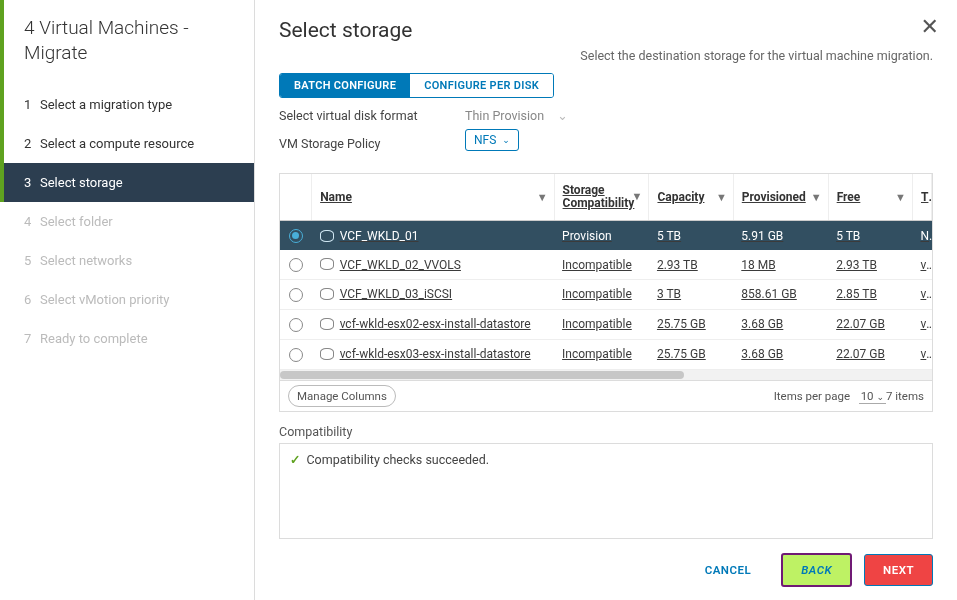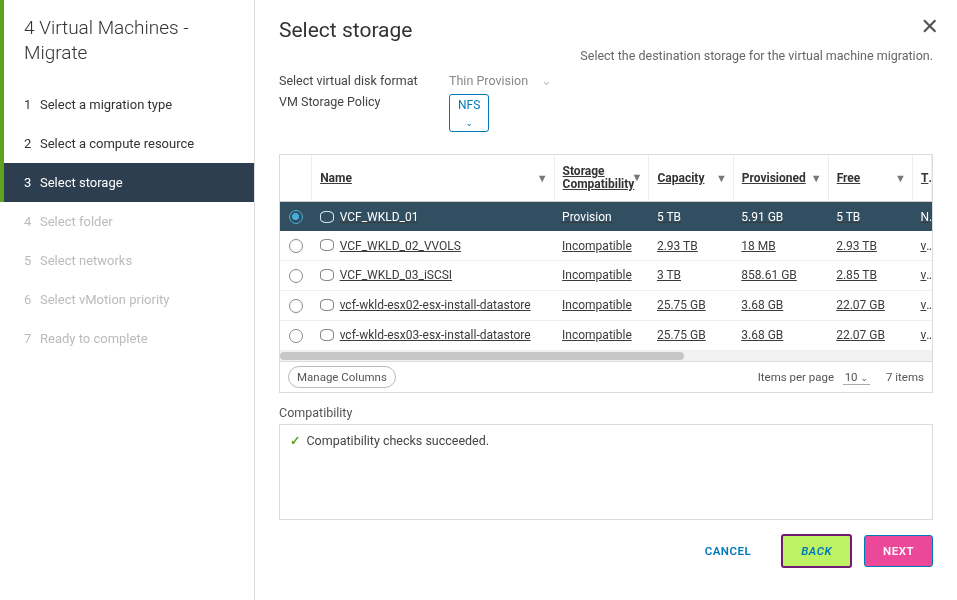--- a/index.html
+++ b/index.html
@@ -85,38 +85,38 @@
       padding: 5px 14px;
       font-size: 11px;
       font-weight: 600;
       letter-spacing: .3px;
       cursor: pointer;
     }
     .tab.selected { background: #0079b8; color: #fff; }
     .tab.unselected { background: #fff; color: #0079b8; }
     .form-row {
       display: flex;
-      align-items: flex-start;
+      align-items: flex-end;
       margin-bottom: 6px;
       font-size: 12.5px;
+      gap: 16px;
     }
     .form-label { width: 170px; color: #444; }
     .form-value-text { color: #888; min-width: 140px; }
     .dropdown-arrow { color: #bbb; margin-left: 10px; }
     .select-box {
       border: 1px solid #0079b8;
       border-radius: 3px;
       padding: 3px 8px;
       color: #0079b8;
       font-size: 12px;
       display: inline-flex;
       align-items: center;
       gap: 6px;
       cursor: pointer;
-      flex-direction: column;
     }
     .select-box .caret { font-size: 9px; color: #0079b8; }
     .table-wrap {
       margin-top: 16px;
       border: 1px solid #dcdcdc;
       position: relative;
       text-decoration: underline;
     }
     .tbl { width: 100%; border-collapse: collapse; table-layout: fixed; }
     .tbl th, .tbl td {
@@ -223,21 +223,20 @@
       border-radius: 11px;
       padding: 3px 8px;
       background: #fff;
       cursor: pointer;
       font-size: 11.5px;
     }
     .footer-right {
       margin-left: auto;
       display: flex;
       align-items: center;
-      gap: 16px;
     }
     .ipp { border-bottom: 1px solid #aaa; padding: 0 2px; }
     .compat-label {
       margin-top: 12px;
       font-size: 12.5px;
       color: #555;
       margin-bottom: 4px;
     }
     .compat-box {
       border: 1px solid #dcdcdc;
@@ -260,21 +259,21 @@
     .btn {
       padding: 8px 18px;
       font-size: 11.5px;
       font-weight: 600;
       letter-spacing: .5px;
       border-radius: 3px;
       cursor: pointer;
     }
     .btn-text { color: #0079b8; background: transparent; border: none; }
     .btn-outline { color: #0079b8; background: #bef264; border: 2px solid #701a75; font-style: italic; }
-    .btn-primary { color: #fff; background: #ec4899; border: 1px solid #0079b8; }
+    .btn-primary { color: #fff; background: #ef4444; border: 1px solid #0079b8; }
   </style>
 </head>
 <body>
 
 <div class="sidebar">
   <div class="sidebar-header">4 Virtual Machines - Migrate</div>
   <div class="steps">
     <div class="step">
       <span class="step-num">1</span>
       <span>Select a migration type</span>
@@ -304,20 +303,26 @@
       <span>Ready to complete</span>
     </div>
   </div>
 </div>
 
 <div class="main">
   <span class="close-x">✕</span>
   <div class="page-title">Select storage</div>
   <div class="page-desc">Select the destination storage for the virtual machine migration.</div>
 
+  <div class="tab-row">
+    <div class="tabs">
+      <div class="tab selected">BATCH CONFIGURE</div>
+      <div class="tab unselected">CONFIGURE PER DISK</div>
+    </div>
+  </div>
 
   <div class="form-row">
     <span class="form-label">Select virtual disk format</span>
     <span class="form-value-text">
       <span>Thin Provision</span>
       <span class="dropdown-arrow">⌄</span>
     </span>
   </div>
   <div class="form-row">
     <span class="form-label">VM Storage Policy</span>

